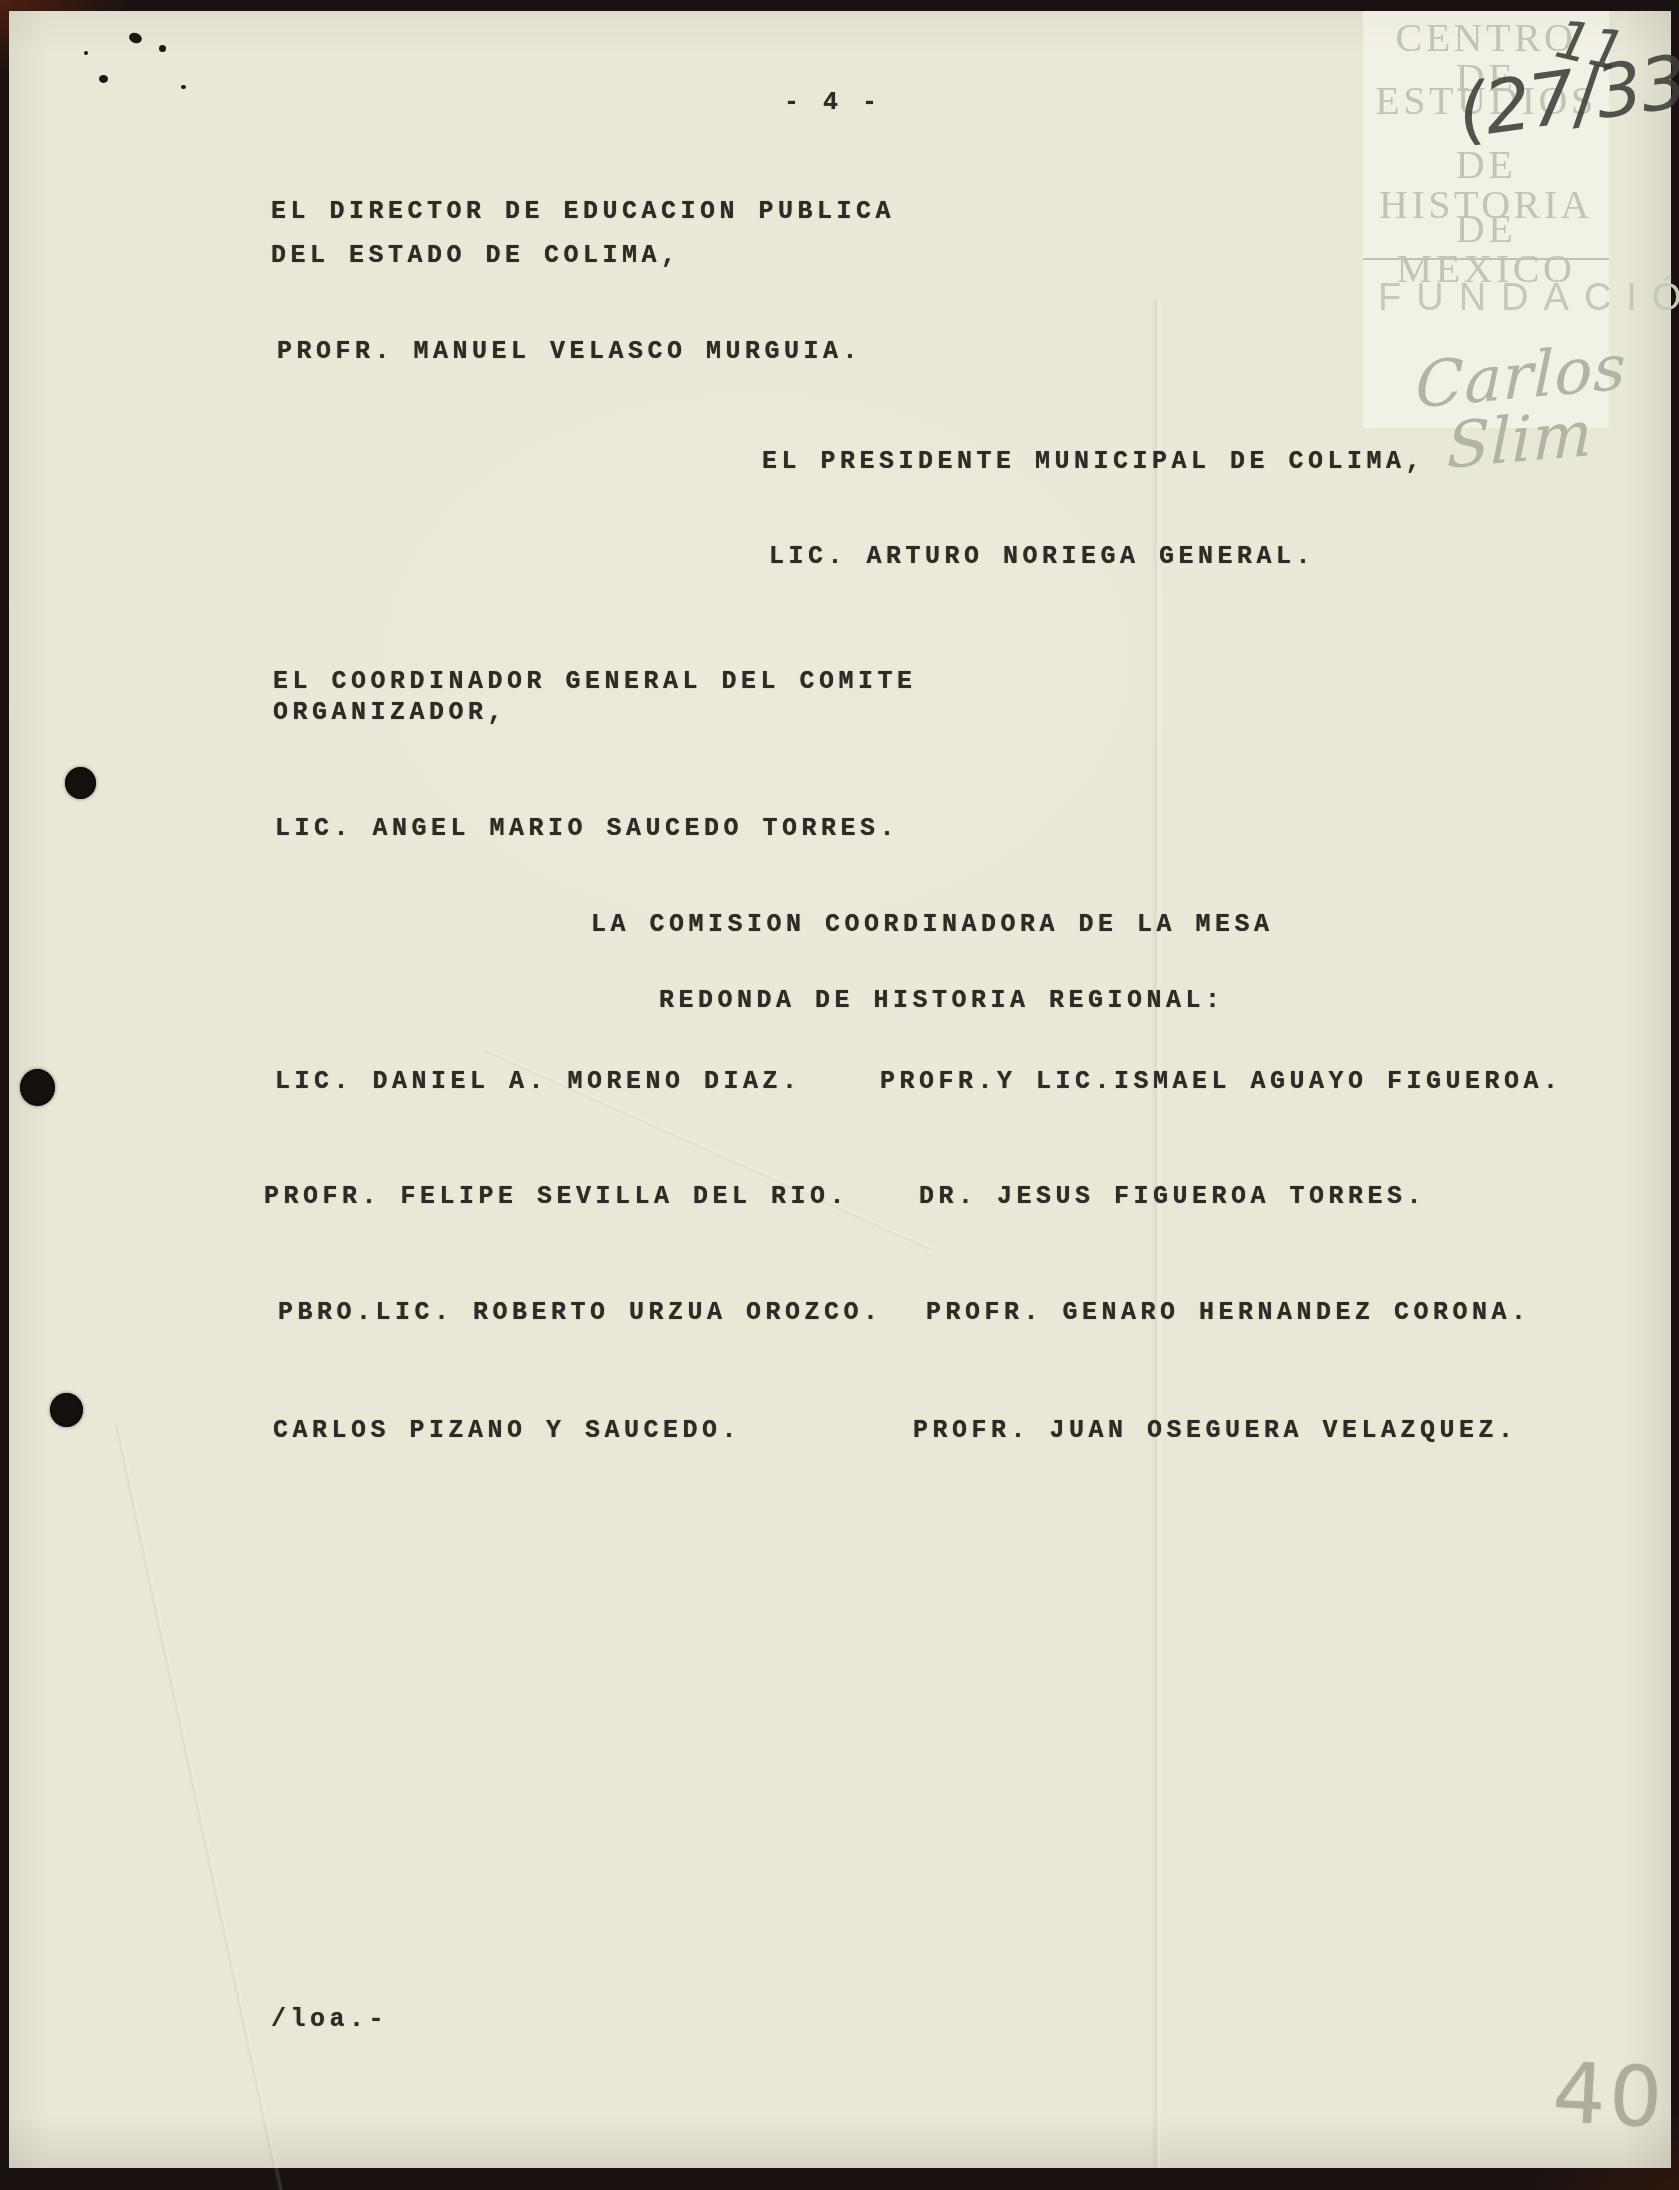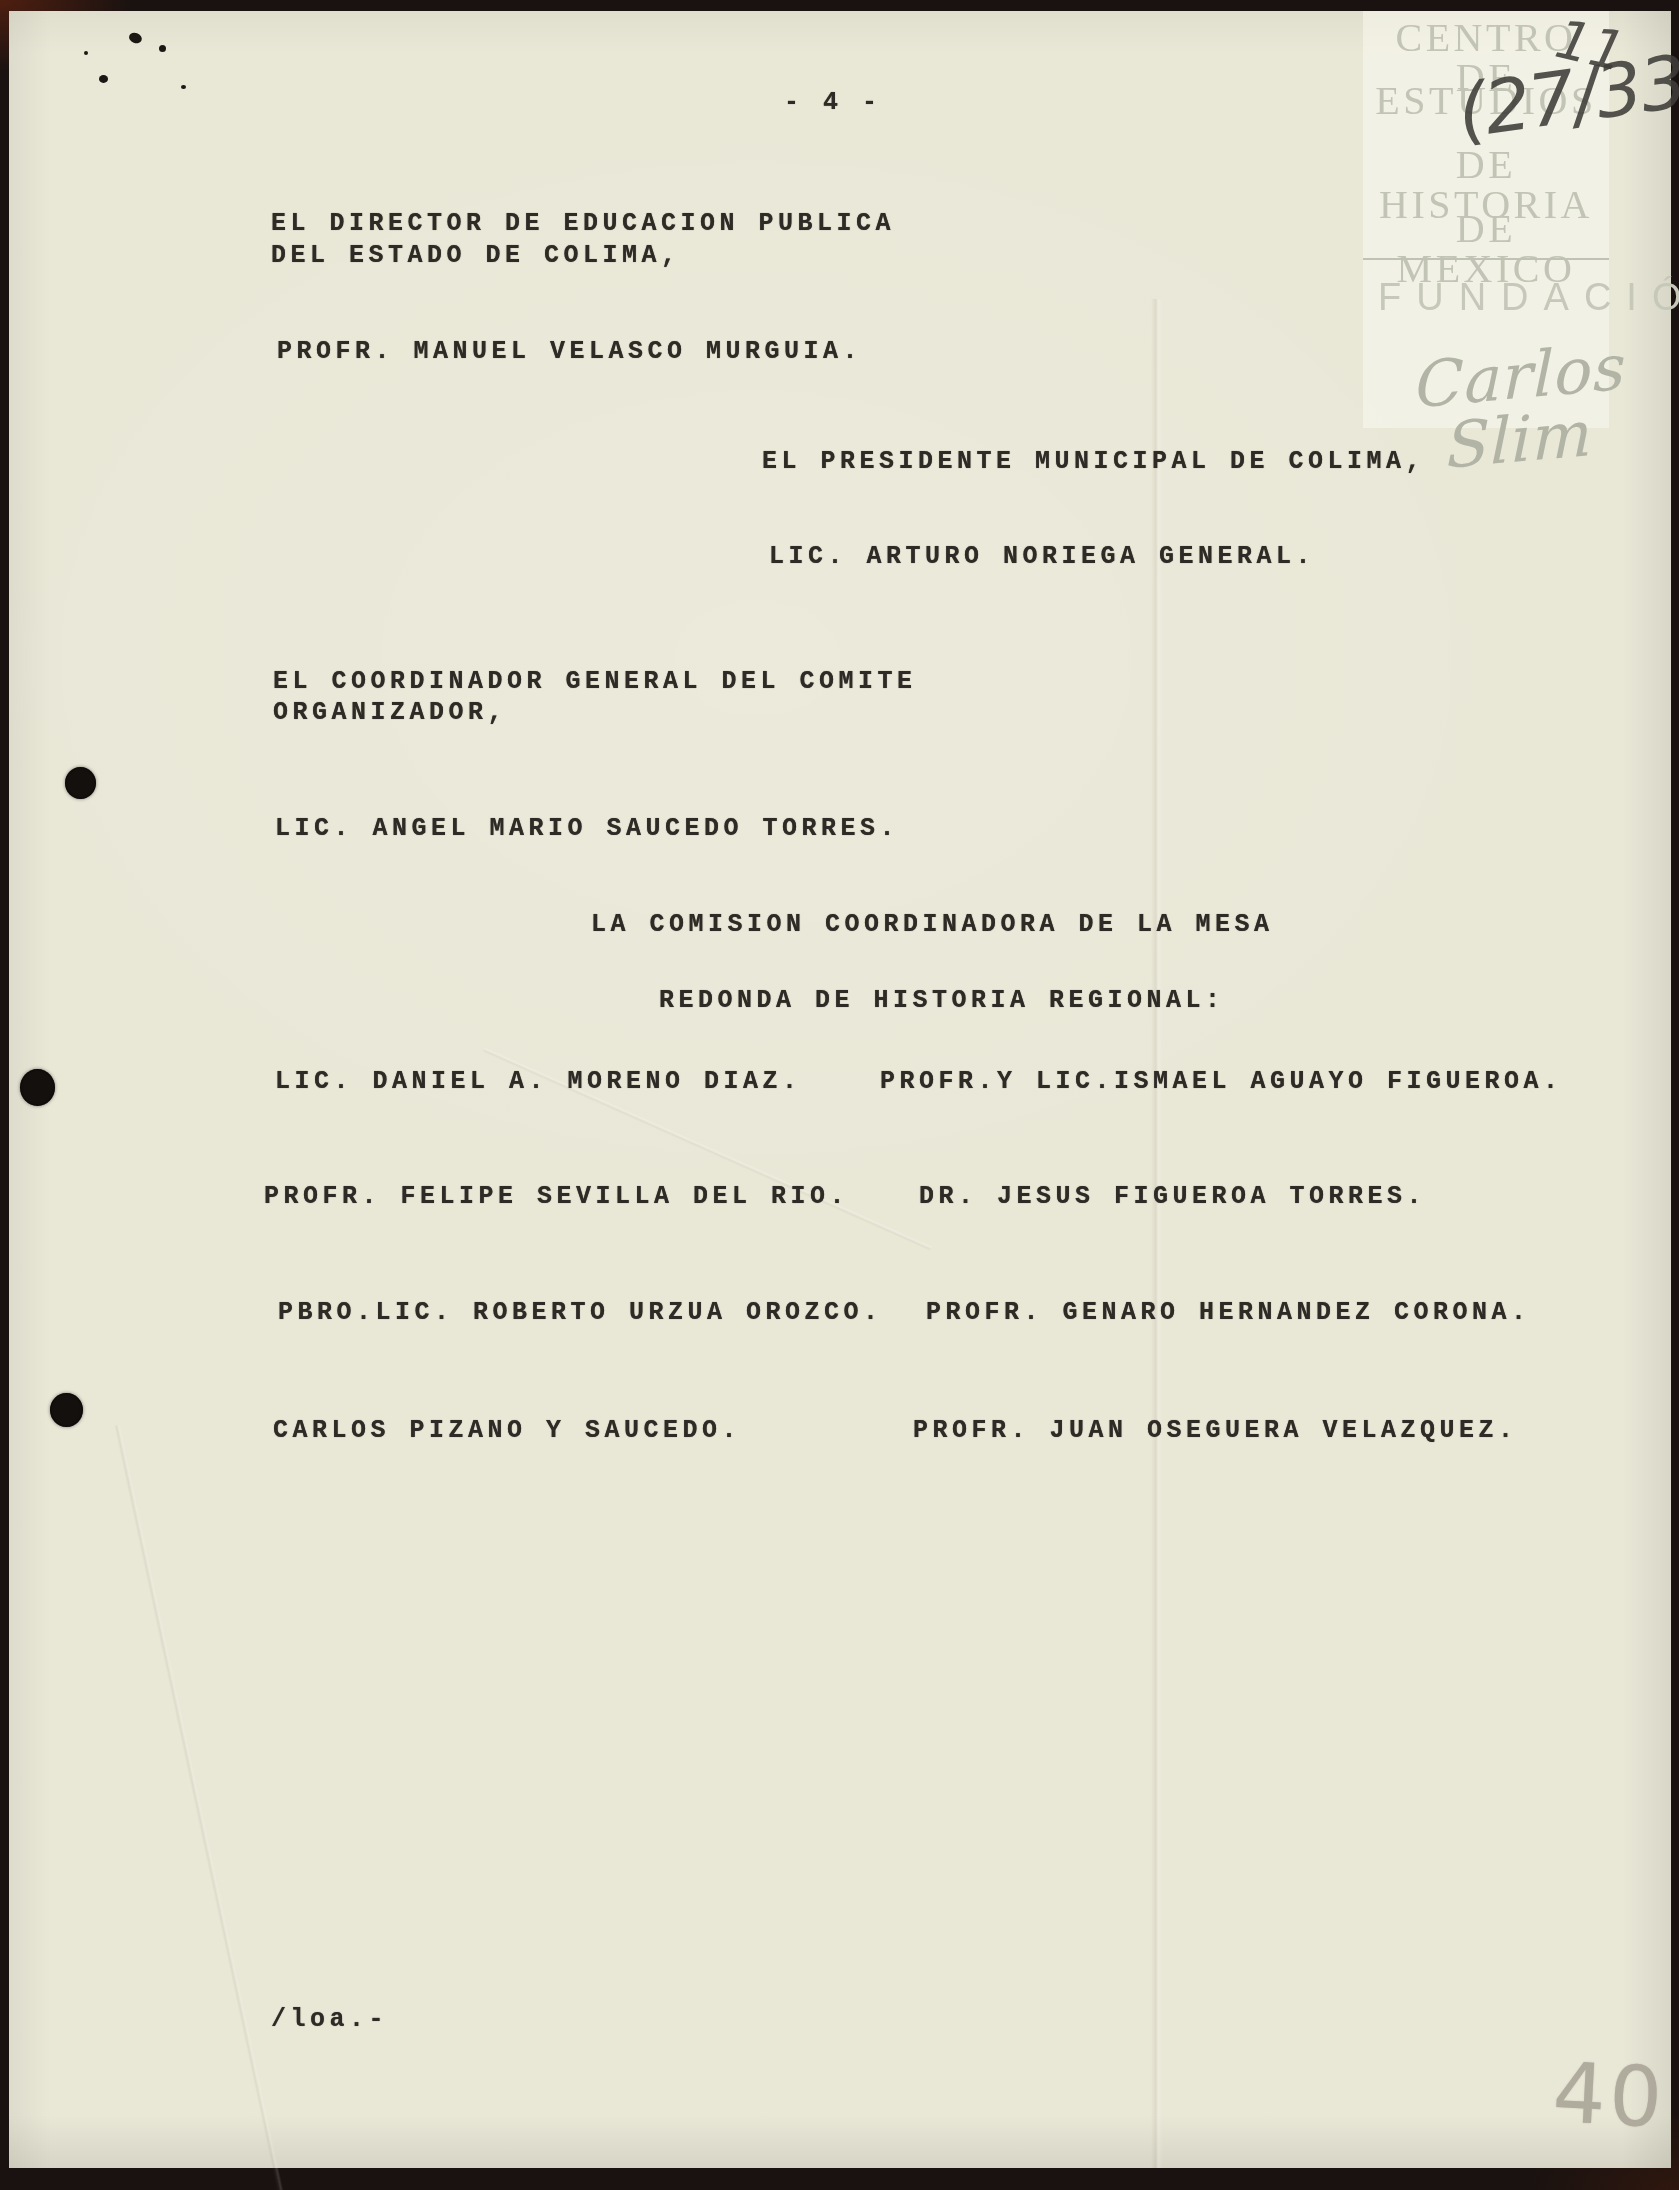--- a/index.html
+++ b/index.html
@@ -113,21 +113,21 @@
 <div class="hole" style="left:65px;top:767px;width:31px;height:32px;"></div>
 <div class="hole" style="left:20px;top:1069px;width:35px;height:37px;"></div>
 <div class="hole" style="left:50px;top:1393px;width:33px;height:34px;"></div>
 <div class="speck" style="left:129px;top:33px;width:13px;height:9.6px;transform:rotate(20deg);"></div>
 <div class="speck" style="left:159px;top:45px;width:7px;height:7px;"></div>
 <div class="speck" style="left:99px;top:75px;width:8.7px;height:7.9px;"></div>
 <div class="speck" style="left:84px;top:51px;width:4.4px;height:4.4px;"></div>
 <div class="speck" style="left:181px;top:85px;width:5.2px;height:4.4px;"></div>
 
 <div class="typed" style="left:784px;top:90px;">- 4 -</div>
-<div class="typed" style="left:271px;top:199px;margin-top:12px;">EL DIRECTOR DE EDUCACION PUBLICA</div>
+<div class="typed" style="left:271px;top:199px;">EL DIRECTOR DE EDUCACION PUBLICA</div>
 <div class="typed" style="left:271px;top:243px;">DEL ESTADO DE COLIMA,</div>
 <div class="typed" style="left:277px;top:339px;">PROFR. MANUEL VELASCO MURGUIA.</div>
 <div class="typed" style="left:762px;top:449px;">EL PRESIDENTE MUNICIPAL DE COLIMA,</div>
 <div class="typed" style="left:769px;top:544px;">LIC. ARTURO NORIEGA GENERAL.</div>
 <div class="typed" style="left:273px;top:669px;">EL COORDINADOR GENERAL DEL COMITE</div>
 <div class="typed" style="left:273px;top:700px;">ORGANIZADOR,</div>
 <div class="typed" style="left:275px;top:816px;">LIC. ANGEL MARIO SAUCEDO TORRES.</div>
 <div class="typed" style="left:591px;top:912px;text-align:right;">LA COMISION COORDINADORA DE LA MESA</div>
 <div class="typed" style="left:659px;top:944px;margin-top:44px;">REDONDA DE HISTORIA REGIONAL:</div>
 <div class="typed" style="left:275px;top:1069px;">LIC. DANIEL A. MORENO DIAZ.</div>

